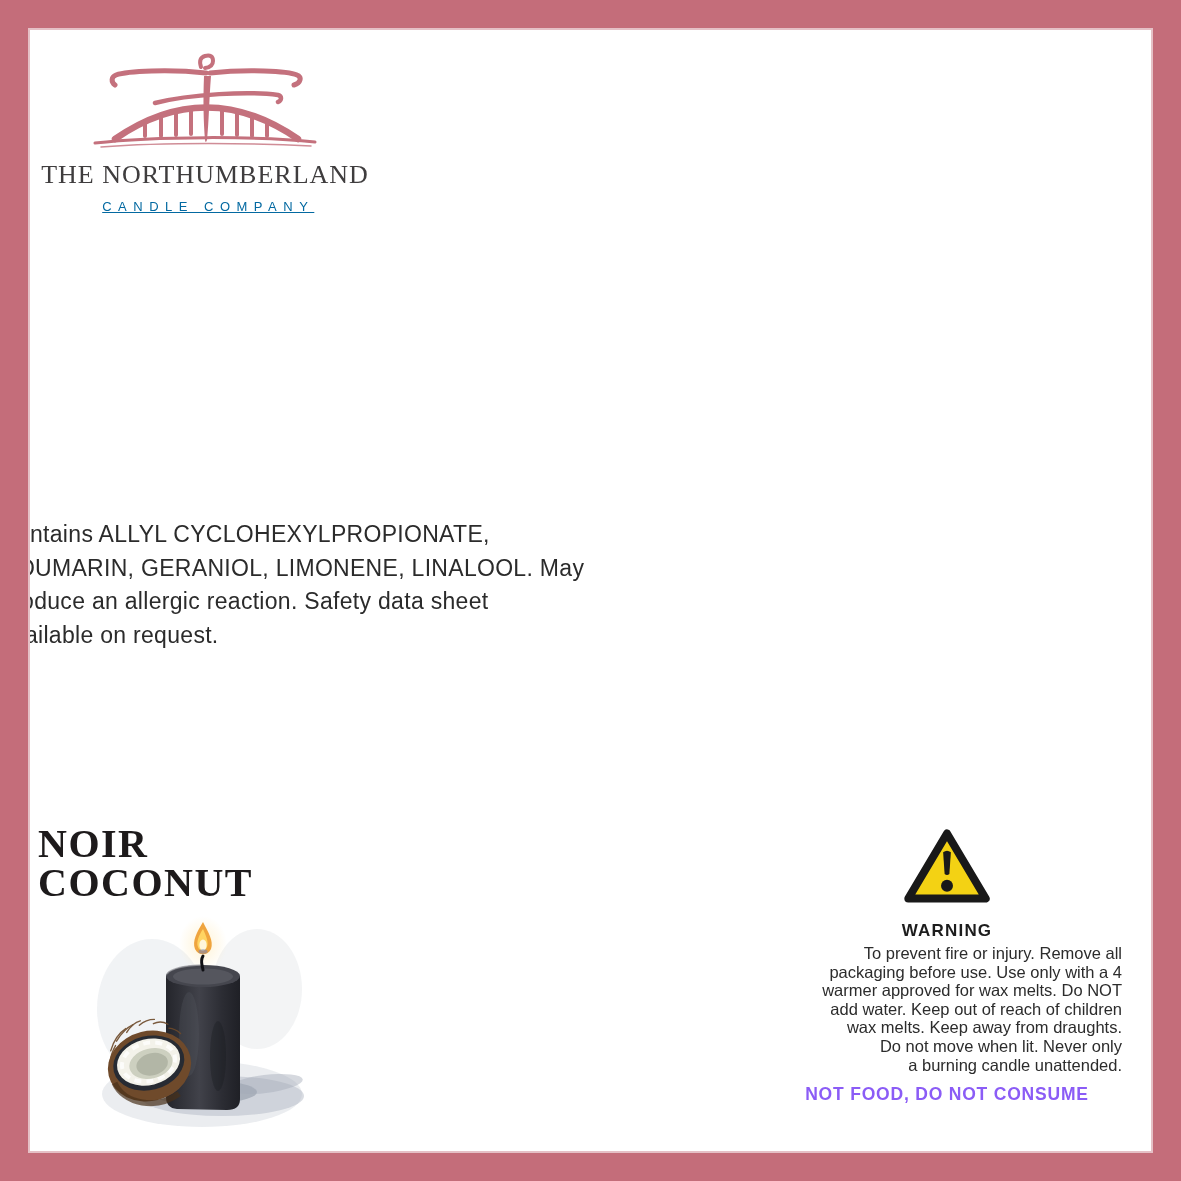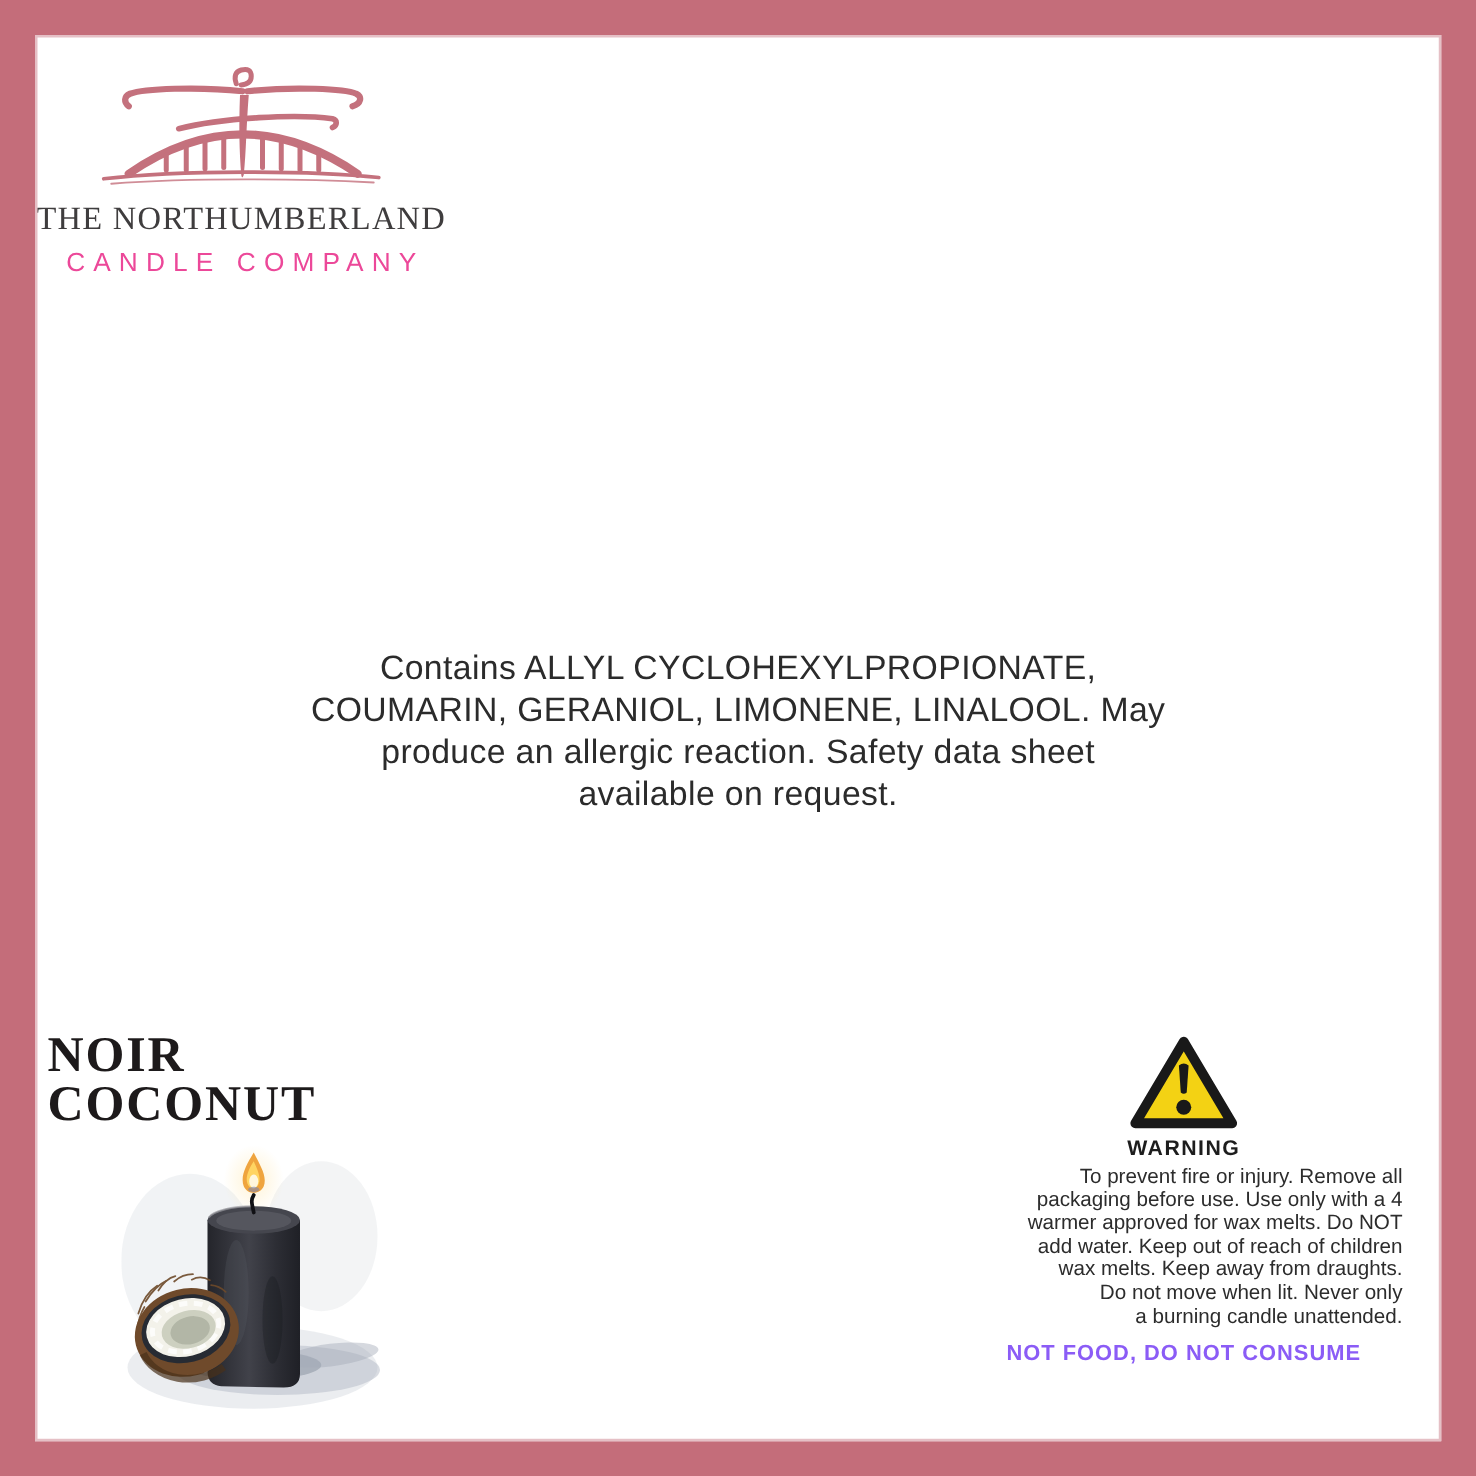--- a/index.html
+++ b/index.html
@@ -4,50 +4,50 @@
 <style>
   html,body{margin:0;padding:0;background:#fff;}
   .label{
     position:relative;width:1181px;height:1181px;background:#ffffff;
     overflow:hidden;font-family:"Liberation Sans",sans-serif;
   }
   .frame{position:absolute;inset:0;border:28px solid #c46d7a;pointer-events:none;z-index:5;}
   .frame-line{position:absolute;inset:28px;border:2px solid #e5c0c6;pointer-events:none;z-index:5;}
 
   
-  .brand{position:absolute;left:28px;top:46px;width:330px;text-align:center;}
+  .brand{position:absolute;left:40px;top:46px;width:330px;text-align:center;}
   .brand svg{display:block;margin:0 auto;}
   .brand-name{
     font-family:"Liberation Serif",serif;font-size:26px;letter-spacing:1px;
     color:#3f3d3e;margin-top:2px;white-space:nowrap;
   }
   .brand-sub{
-    font-size:21px;letter-spacing:6.5px;padding-left:6.5px;color:#ec4899;
-    margin-top:9px;white-space:nowrap;
+    font-size:13px;letter-spacing:6.5px;padding-left:6.5px;color:#0369a1;
+    margin-top:9px;white-space:nowrap;text-decoration:underline;
   }
 
   
   .contains{
-    position:absolute;left:0;top:518px;width:1181px;text-align:center;
-    font-size:27px;line-height:33.5px;font-weight:500;color:#2b2b2b;letter-spacing:.3px;
+    position:absolute;left:0;top:518px;width:1181px;
+    font-size:23px;line-height:33.5px;font-weight:500;color:#2b2b2b;letter-spacing:.3px;
   }
   .contains div{white-space:nowrap;}
 
   
   .product{position:absolute;left:38px;top:824px;width:330px;text-align:left;}
   .product-title{
     font-family:"Liberation Serif",serif;font-weight:700;font-size:40px;
     line-height:39px;letter-spacing:1.5px;color:#1d1a1b;
   }
   .product-art{display:block;margin:12px auto 0;}
 
   
   .warning{position:absolute;left:772px;top:827px;width:350px;text-align:center;color:#2c2c2c;}
   .warning svg{display:block;margin:0 auto;}
-  .warning-heading{font-weight:700;font-size:17px;letter-spacing:1.2px;color:#1d1d1d;margin-top:4px;}
+  .warning-heading{font-weight:700;font-size:17px;letter-spacing:1.2px;color:#1d1d1d;margin-top:16px;}
   .warning-text{font-size:16.5px;line-height:18.6px;font-weight:500;margin-top:3px;text-align:right;}
   .warning-text div{white-space:nowrap;}
   .warning-footer{font-weight:700;font-size:17.5px;letter-spacing:.8px;color:#8b5cf6;margin-top:10px;white-space:nowrap;}
 </style>
 </head>
 <body>
 
 <div class="label">
   <div class="frame"></div>
   <div class="frame-line"></div>

